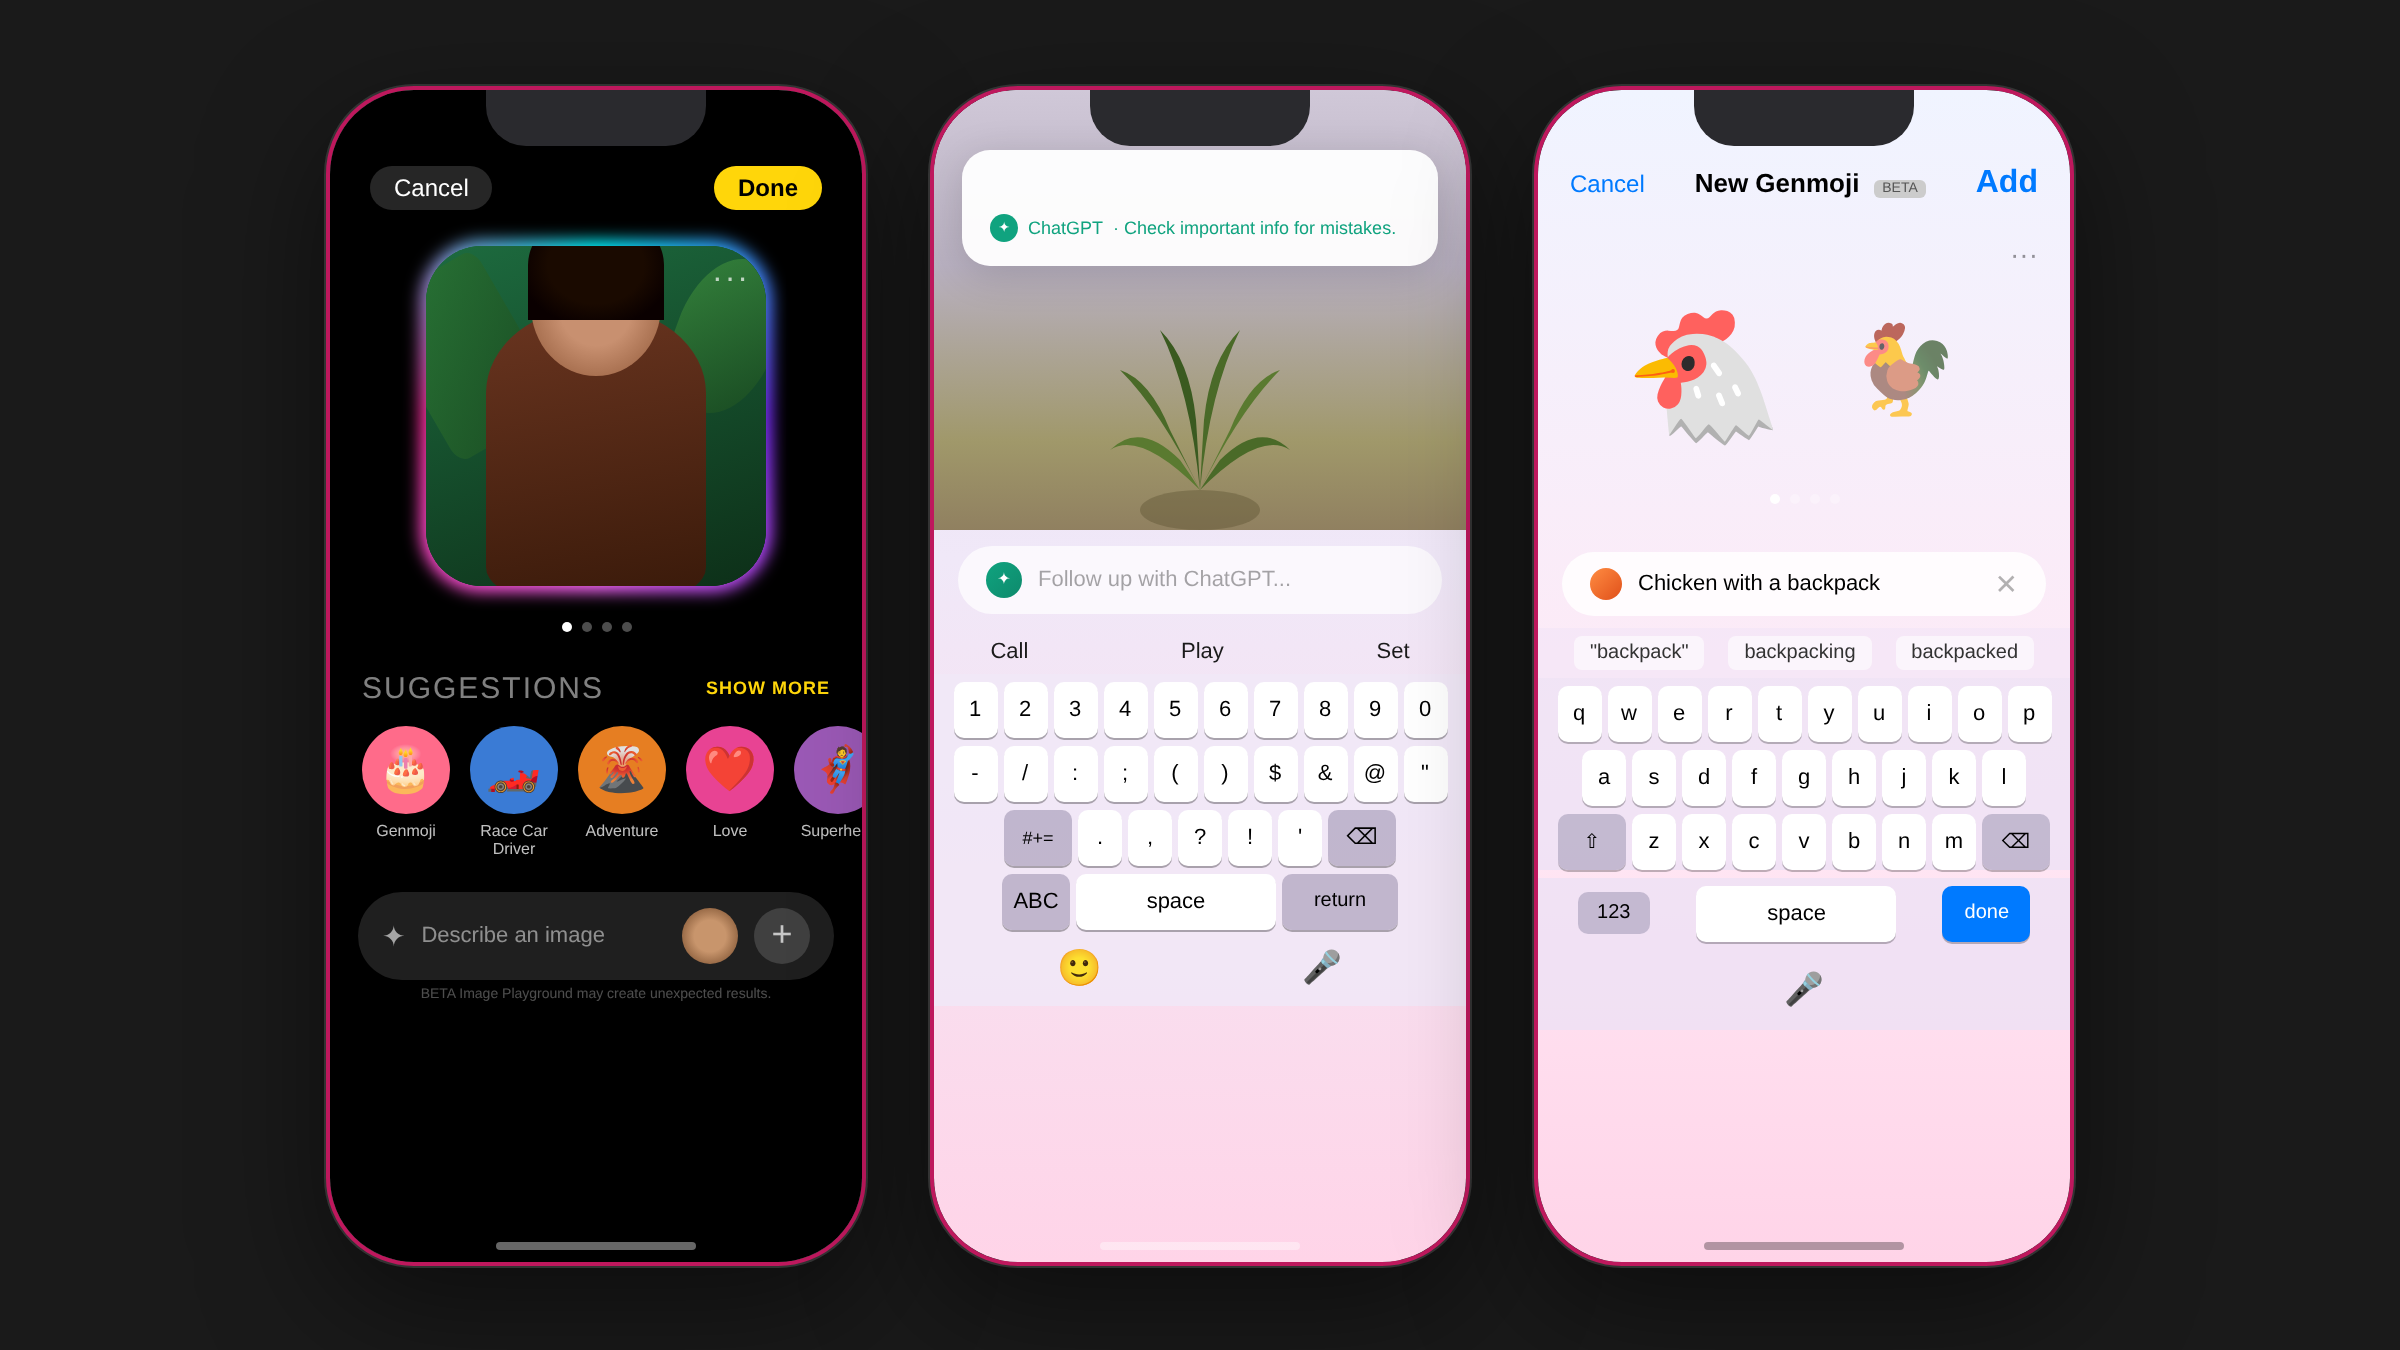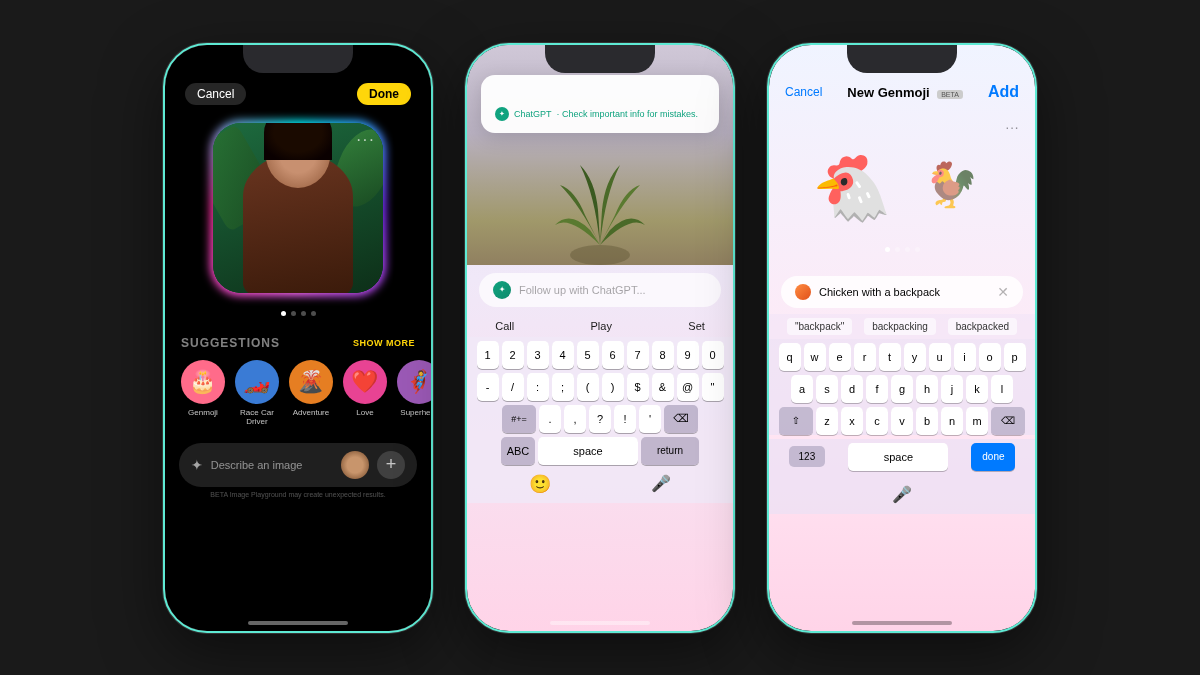--- a/index.html
+++ b/index.html
@@ -15,21 +15,21 @@
       overflow: hidden;
     }
 
     
     .phone {
       position: relative;
       width: 270px;
       height: 590px;
       background: #2a2a2e;
       border-radius: 44px;
-      border: 2px solid #5eead4;
+      border: 2px solid #be185d;
       box-shadow: 0 0 0 1px #333, inset 0 0 0 1px #666, 0 20px 60px rgba(0,0,0,0.5);
       overflow: hidden;
       flex-shrink: 0;
     }
     .phone::before {
       content: '';
       position: absolute;
       top: 0; left: 50%;
       transform: translateX(-50%);
       width: 110px; height: 28px;
@@ -126,23 +126,23 @@
       padding: 12px 16px 6px;
     }
     .suggestions-header {
       display: flex;
       justify-content: space-between;
       align-items: center;
       margin-bottom: 10px;
     }
     .suggestions-label {
       color: rgba(255,255,255,0.5);
-      font-size: 12px;
+      font-size: 15px;
       letter-spacing: 1px;
-      font-weight: 700;
+      font-weight: 400;
     }
     .show-more {
       color: #FFD60A;
       font-size: 9px;
       font-weight: 600;
       letter-spacing: 0.5px;
     }
     .suggestions-row {
       display: flex;
       gap: 10px;

